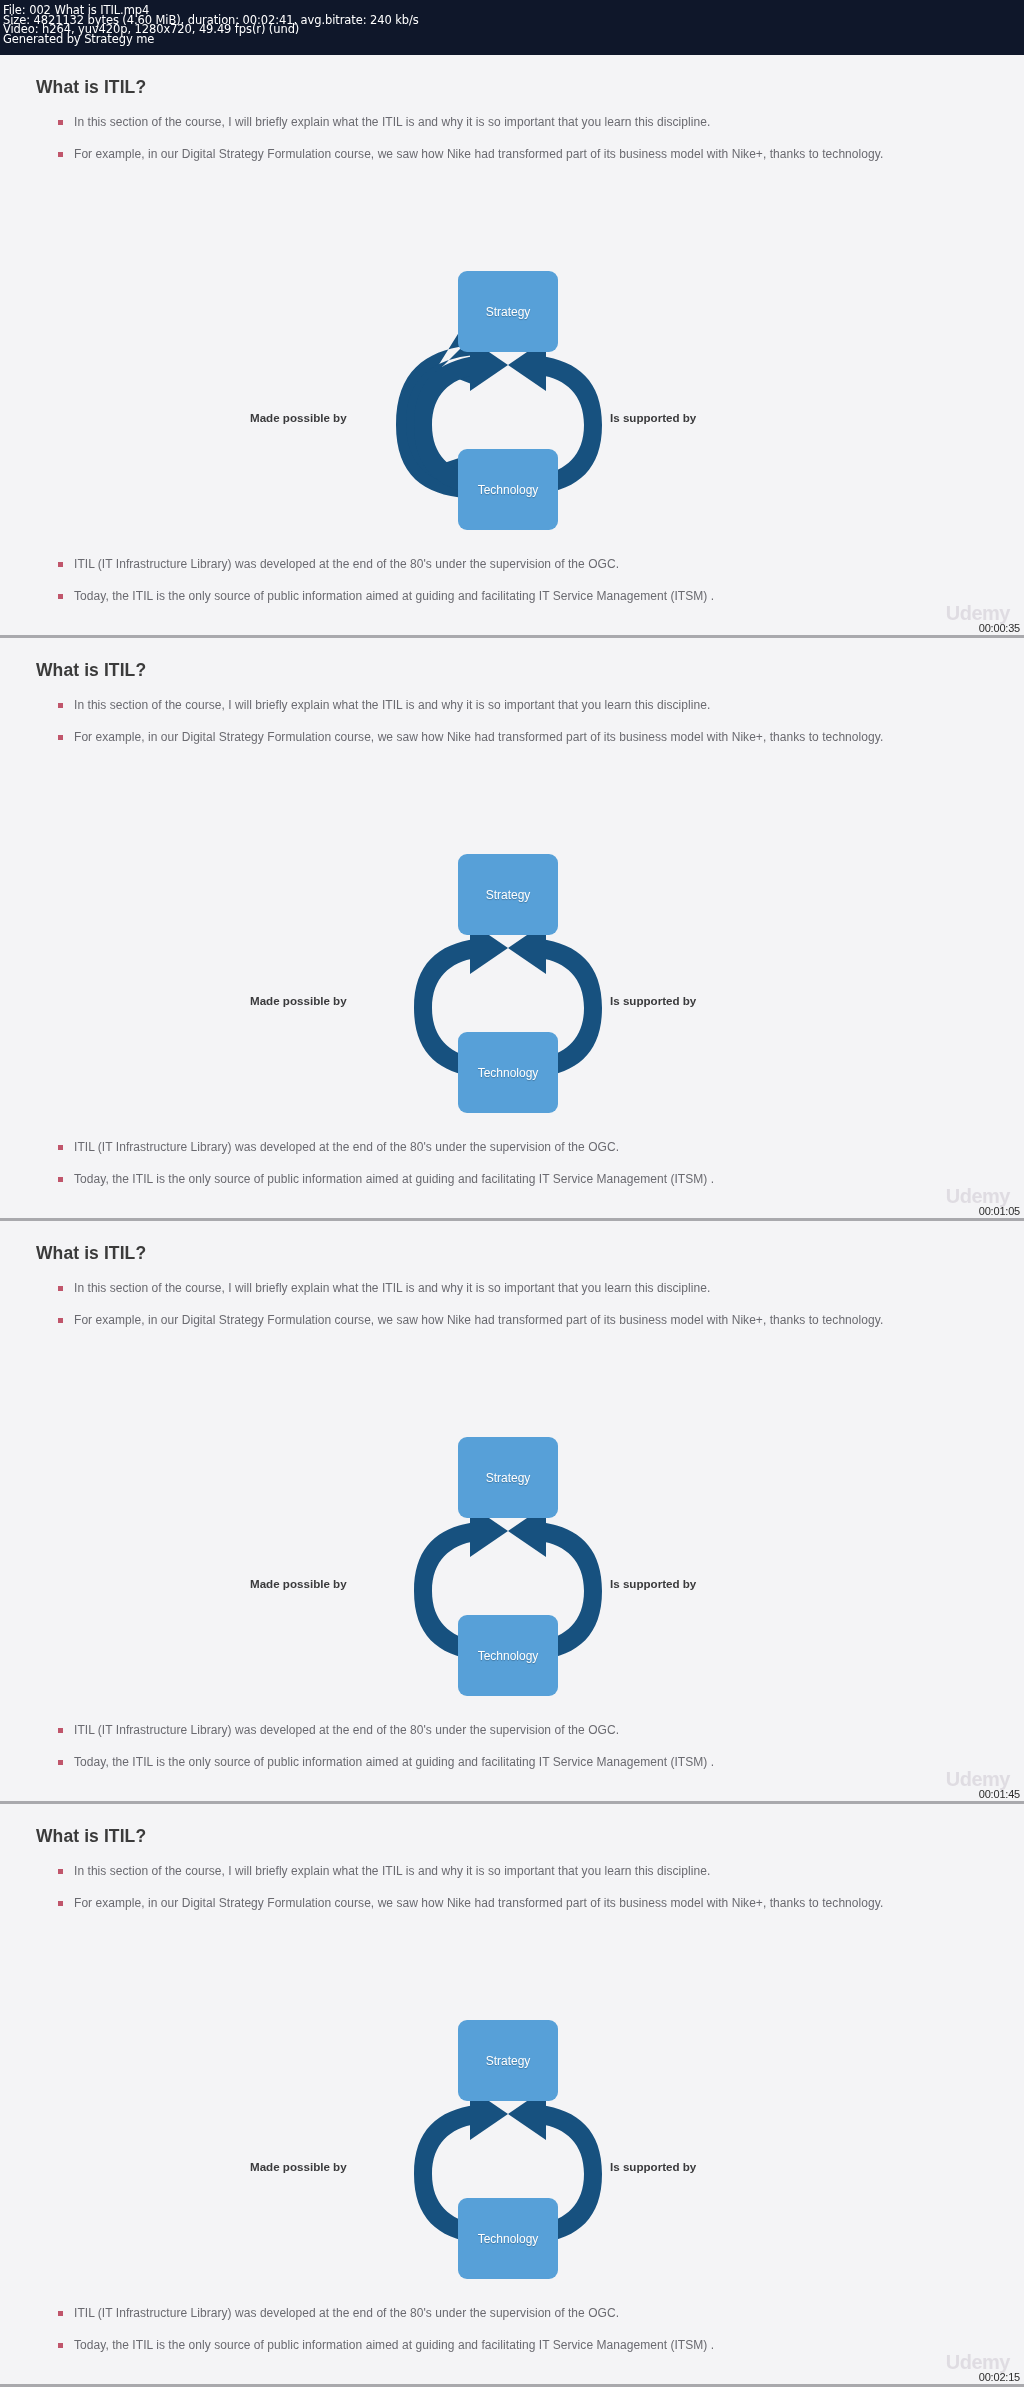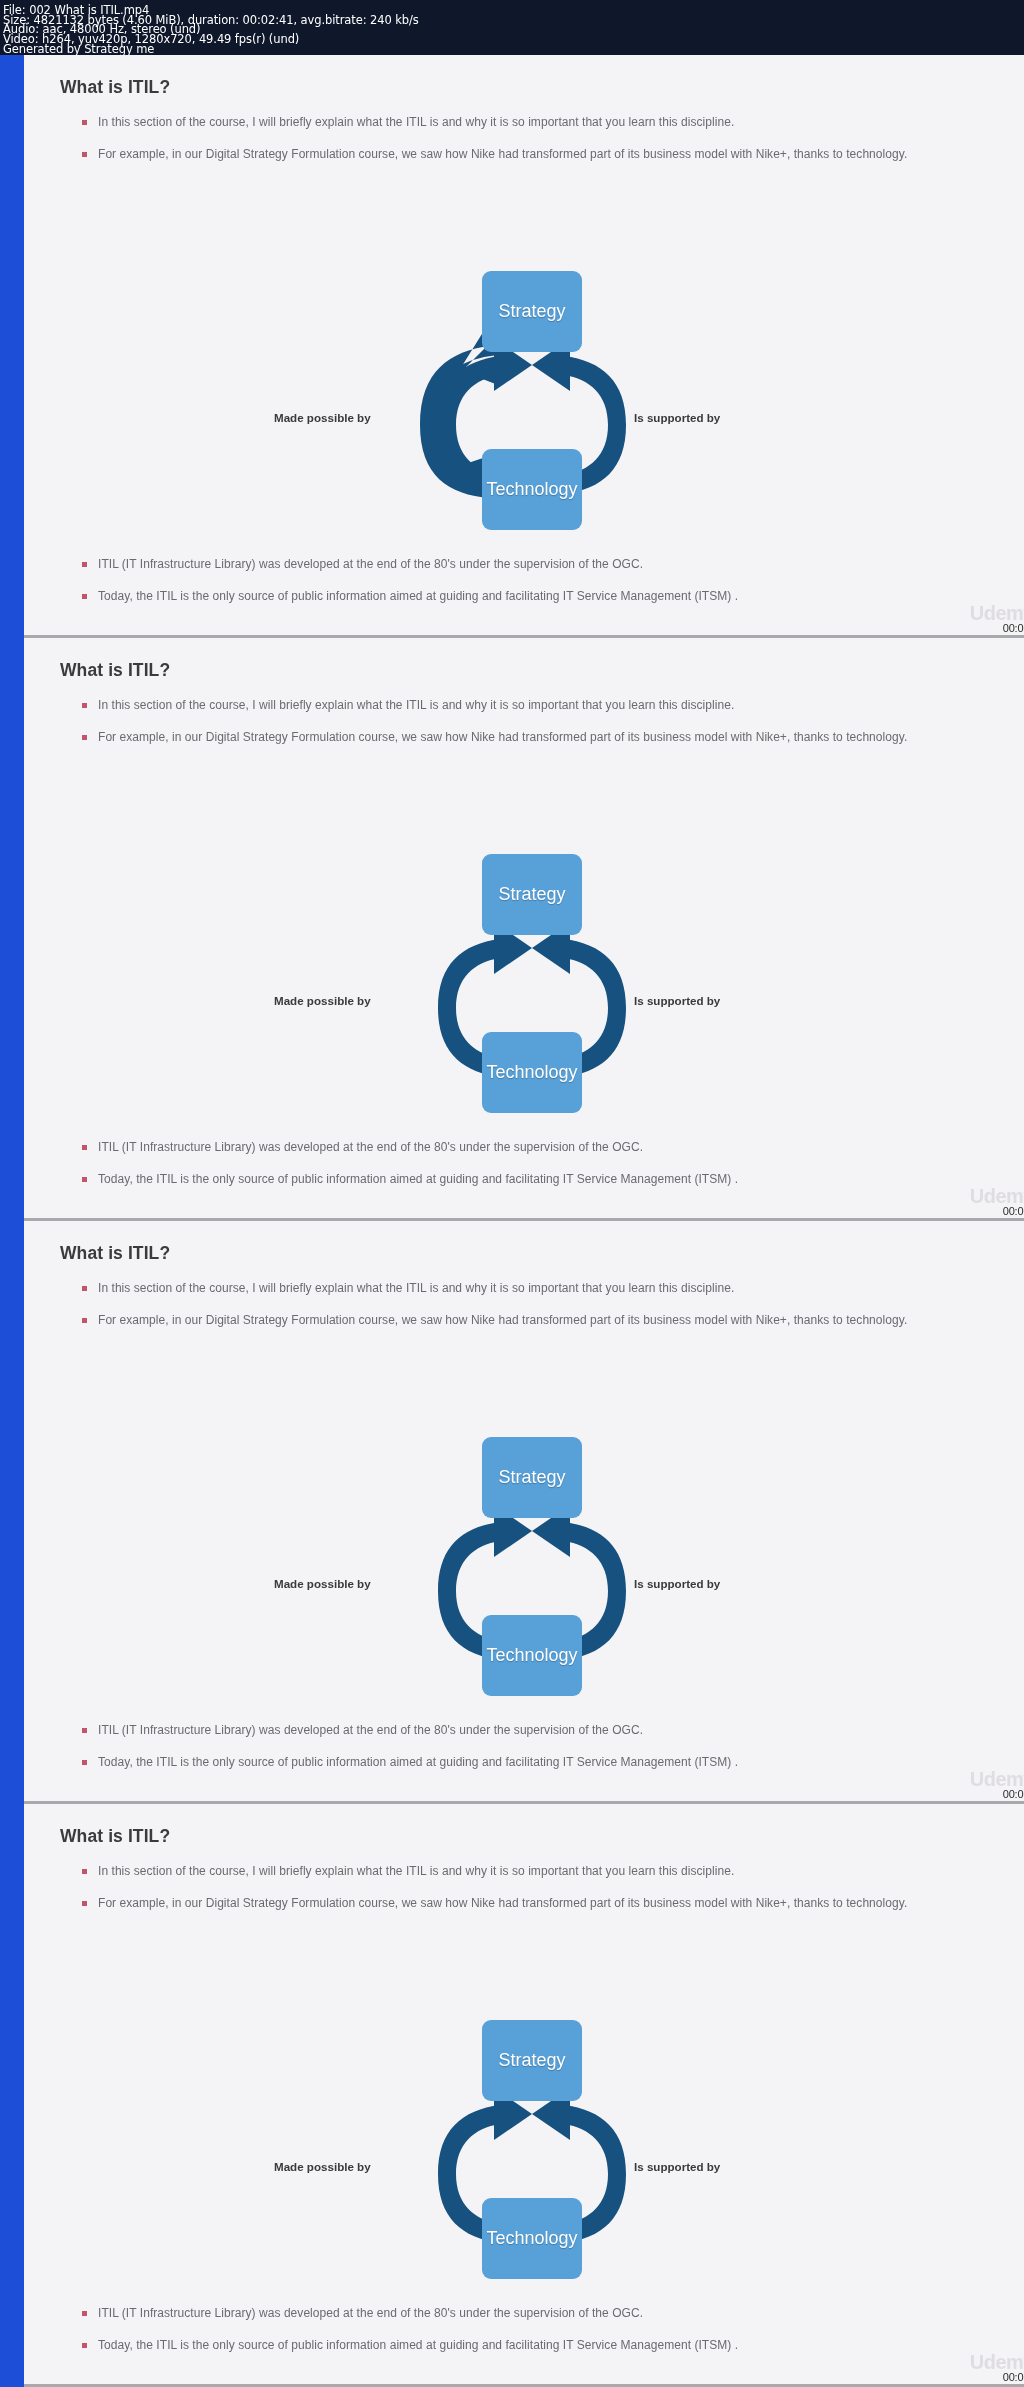--- a/index.html
+++ b/index.html
@@ -15,21 +15,21 @@
     background:#0f172a; color:#ffffff;
     padding:5px 3px 4px 3px;
     height:55px;
     font-size:11.5px;
     line-height:9.7px;
     font-family:"DejaVu Sans", sans-serif;
   }
   .info div{ white-space:nowrap; letter-spacing:-0.1px; padding:0; margin:0;
              height:9.7px; line-height:11px; }
   
-  .sheet{ width:1024px; background:#1d4ed8;padding-left:24px; }
+  .sheet{ width:1024px; background:#1d4ed8; }
   .frame{
     position:relative;
     width:1024px; height:583px;
     background:#f4f4f6;
     border-bottom:3px solid #a9a9ad;
     overflow:hidden;
   }
   .frame.first{ border-top:0; }
   .slide{
     position:absolute; inset:0;
@@ -61,21 +61,21 @@
     background:#c0556b;
   }
   
   .diagram{ position:absolute; }
   .dbox{
     position:absolute;
     width:100px; height:81px;
     background:#57a0d8;
     border-radius:9px;
     color:#ffffff;
-    font-size:18px;
+    font-size:12px;
     display:flex; align-items:center; justify-content:center;
     text-shadow:0 1px 1px rgba(0,0,0,0.25);
   }
   .dlabel{
     position:absolute;
     font-size:11.6px; font-weight:bold; color:#3a3a3c;
     white-space:nowrap;
   }
   .dsvg{ position:absolute; left:0; top:0; }
   
@@ -94,21 +94,20 @@
     letter-spacing:-0.5px;
     font-family:"Liberation Sans", sans-serif;
   }
 </style>
 </head>
 <body>
 
 <div class="info">
   <div>File: 002 What is ITIL.mp4</div>
   <div>Size: 4821132 bytes (4.60 MiB), duration: 00:02:41, avg.bitrate: 240 kb/s</div>
-  <div>Audio: aac, 48000 Hz, stereo (und)</div>
   <div>Video: h264, yuv420p, 1280x720, 49.49 fps(r) (und)</div>
   <div>Generated by Strategy me</div>
 </div>
 
 <div class="sheet">
 
   <div class="frame first">
     <div class="slide">
       <div class="slide-title">What is ITIL?</div>
       <ul class="bullets top" style="top:58px;">

